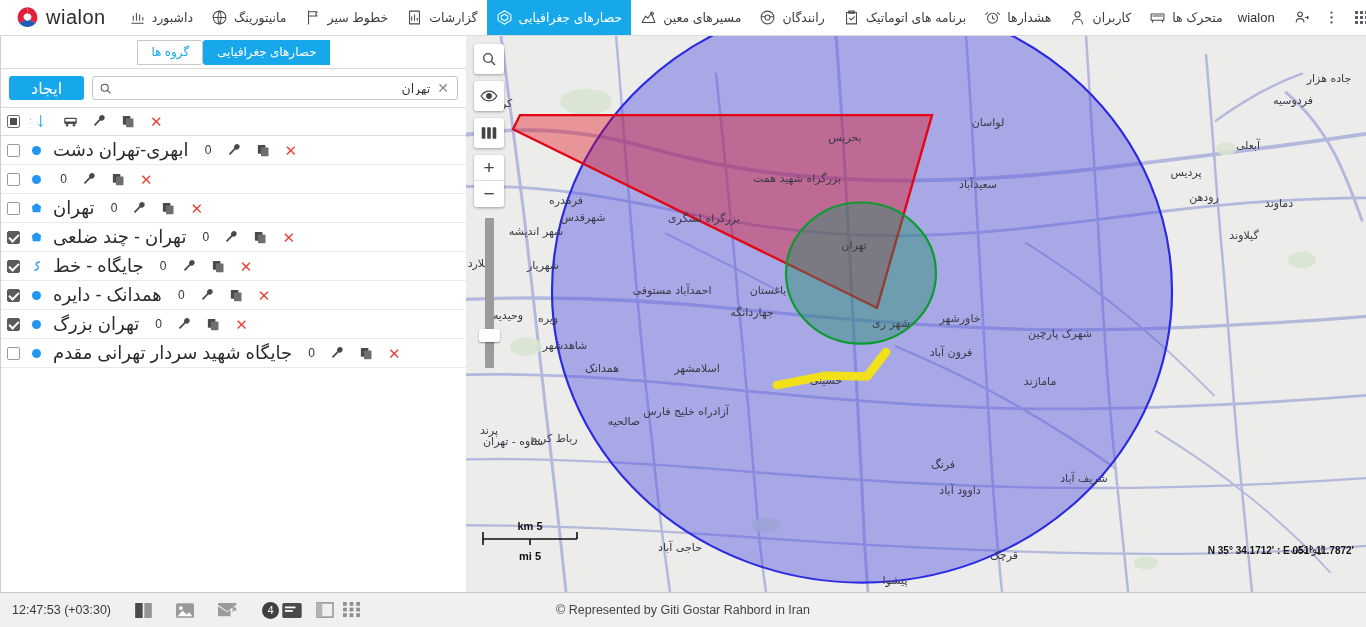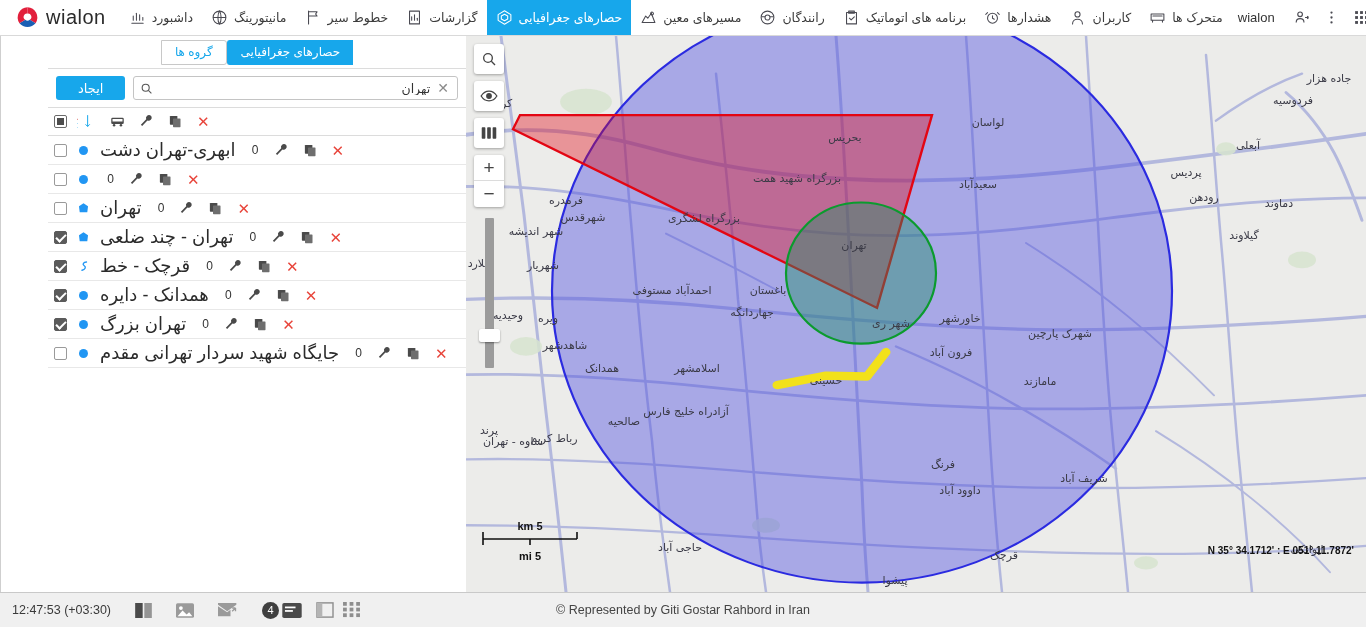--- a/index.html
+++ b/index.html
@@ -47,42 +47,41 @@
   
   .body-row { flex: 1; display: flex; flex-direction: row-reverse; min-height: 0; position: relative; }
 
   
   .sidebar {
     width: 466px; min-width: 466px;
     background: #fff;
     display: flex; flex-direction: column;
     border-left: 1px solid #cfcfcf;
     position: relative;
-    padding-left: 47px;
   }
   .tabs-row {
     height: 33px; display: flex; flex-direction: row-reverse; align-items: center;
     justify-content: center; gap: 0; border-bottom: 1px solid #dcdcdc;
     background: #fff;
   }
   .tab {
     height: 25px; line-height: 23px; padding: 0 13px; font-size: 12px;
     border: 1px solid #c8c8c8; cursor: pointer; background: #fff; color: #17a7eb;
   }
   .tab:first-child { border-radius: 0 3px 3px 0; }
   .tab:last-child  { border-radius: 3px 0 0 3px; border-right: none; }
   .tab.active { background: #17a7eb; color: #fff; border-color: #17a7eb; }
 
   .toolbar-row {
     height: 39px; display: flex; flex-direction: row-reverse; align-items: center;
     gap: 8px; padding: 0 8px; border-bottom: 1px solid #dcdcdc; background: #fff;
   }
   .btn-create {
     background: #17a7eb; color: #fff; border: none; border-radius: 3px;
-    height: 24px; padding: 0 22px; font-size: 13px; cursor: pointer;
+    height: 24px; padding: 0 22px; font-size: 16px; cursor: pointer;
     font-family: inherit;
   }
   .select-box {
     height: 24px; border: 1px solid #c4c4c4; border-radius: 3px; background: #fff;
     display: flex; flex-direction: row; align-items: center; padding: 0 7px;
     font-size: 12.5px; color: #333; cursor: pointer; gap: 8px; min-width: 145px;
     justify-content: space-between; direction: ltr;
   }
   .caret { width: 9px; height: 6px; flex: none; }
   .search-box {
@@ -440,21 +439,21 @@
                 <rect x="8" y="7" width="12" height="14" rx="1" fill="#6e6e6e"></rect>
               </svg>
               <span class="act-x">✕</span>
             </span>
           </div>
           <div class="row">
             <span class="chk on"></span>
             <svg viewBox="0 0 20 20" class="gicon">
               <path d="M14 4c-4 0-6 3-3 5s1 5-3 6" fill="none" stroke="#2196f3" stroke-width="1.8" stroke-linecap="round"></path>
             </svg>
-            <span class="row-label">قرچک - خط</span>
+            <span class="row-label">جایگاه - خط</span>
             <span class="row-actions">
               <span class="count">0</span>
               <svg viewBox="0 0 24 24" class="act" fill="#4a4a4a">
                 <path d="M20 4a5 5 0 0 1-6.5 6.5L5 19l-2-2 8.5-8.5A5 5 0 0 1 18 2z"></path>
               </svg>
               <svg viewBox="0 0 24 24" class="act" fill="#4a4a4a">
                 <rect x="3" y="3" width="12" height="14" rx="1"></rect>
                 <rect x="8" y="7" width="12" height="14" rx="1" fill="#6e6e6e"></rect>
               </svg>
               <span class="act-x">✕</span>

